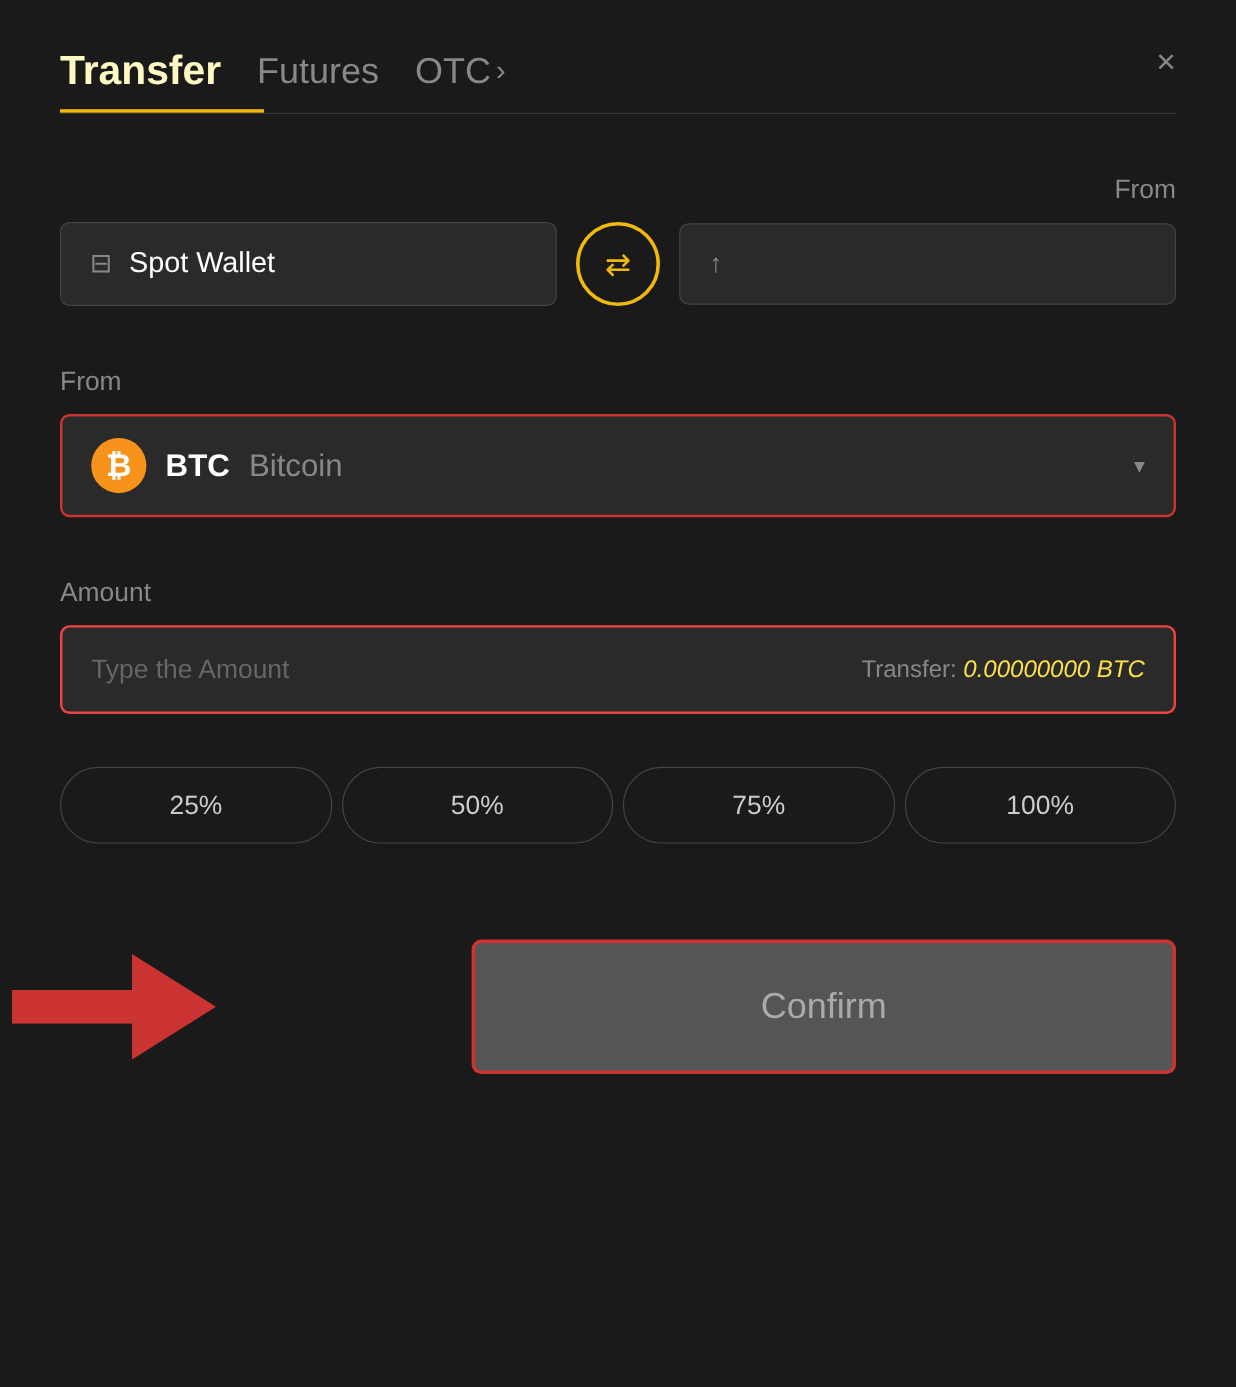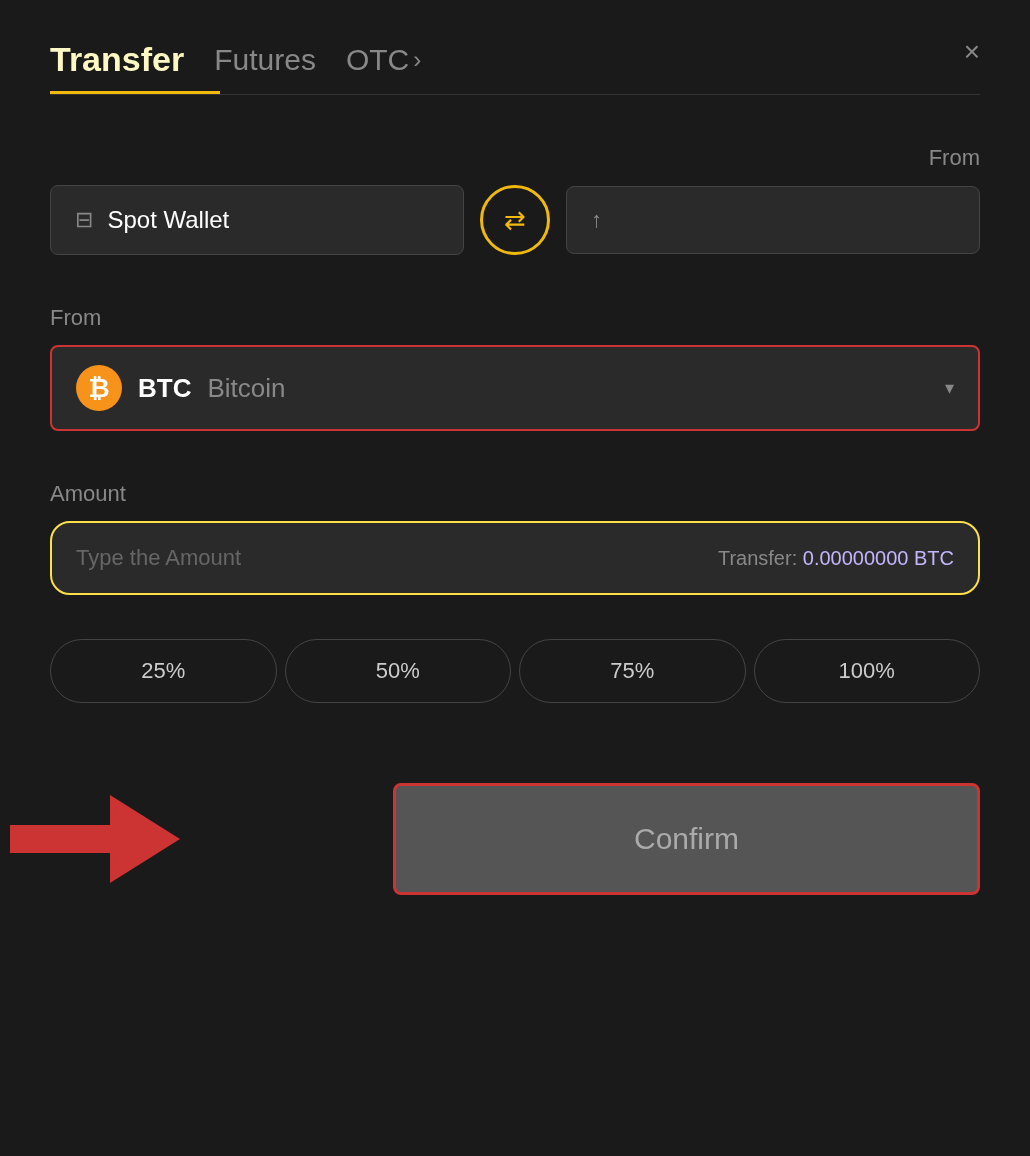--- a/index.html
+++ b/index.html
@@ -211,40 +211,41 @@
       color: #888888;
     }
 
     
     .amount-section {
       margin-bottom: 44px;
     }
 
     .amount-input-wrapper {
       background: #2a2a2a;
-      border: 2px solid #fde047;
-      border-radius: 20px;
+      border: 2px solid #ef4444;
+      border-radius: 8px;
       padding: 22px 24px;
       display: flex;
       align-items: center;
       justify-content: space-between;
     }
 
     .amount-placeholder {
       font-size: 22px;
       color: #666666;
     }
 
     .available-text {
       font-size: 20px;
       color: #888888;
     }
 
     .available-value {
-      color: #c4b5fd;
+      color: #fde047;
+      font-style: italic;
     }
 
     
     .percent-buttons {
       display: flex;
       gap: 8px;
       margin-bottom: 80px;
     }
 
     .percent-btn {

